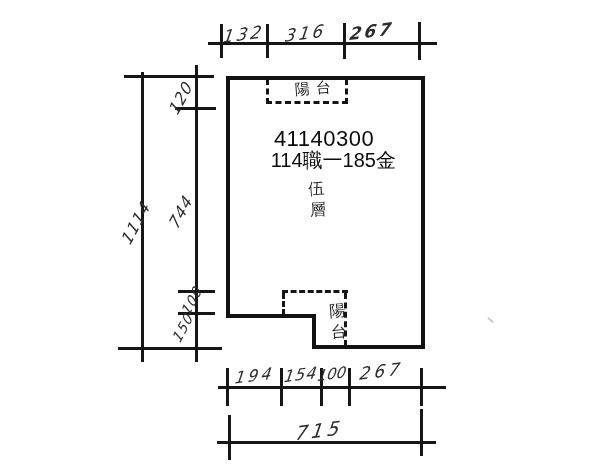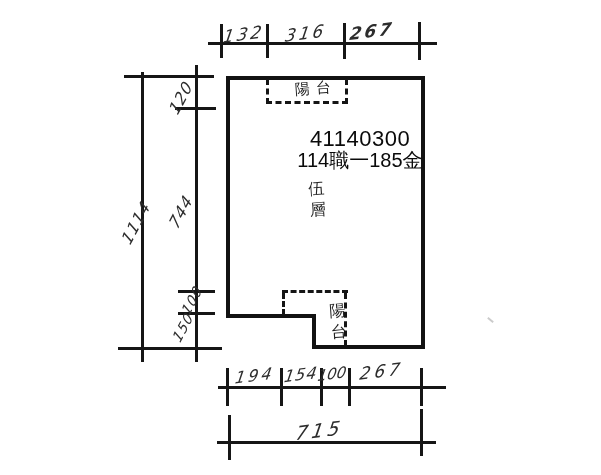--- a/index.html
+++ b/index.html
@@ -14,21 +14,21 @@
     position:absolute;color:#2d2d2d;font-style:italic;
     font-family:"DejaVu Sans",sans-serif;white-space:nowrap;text-align:center;
   }
   .hw-top{font-size:17px;transform:rotate(-7deg) skewX(-16deg);letter-spacing:3px;}
   .hw-rot{font-size:16px;transform:rotate(-62deg) skewX(-10deg);letter-spacing:1px;}
   .hw-cjk{font-style:normal;transform:rotate(-4deg);color:#222;}
   .dash-top{border-top:3px dashed #151515;}
   .dash-left{border-left:3px dashed #151515;}
   .dash-right{border-right:3px dashed #151515;}
   .dash-bottom{border-bottom:3px dashed #151515;}
-  .print{position:absolute;color:#0a0a0a;white-space:nowrap;text-align:center;margin-left:36px;}
+  .print{position:absolute;color:#0a0a0a;white-space:nowrap;text-align:center;}
   .vcol{display:flex;flex-direction:column;align-items:center;}
 </style>
 </head>
 <body>
 
 <div id="canvas">
 
   <div>
     <div class="hline" style="left:208px;top:42px;width:229px;"></div>
     <div class="vline" style="left:220px;top:24px;height:34px;"></div>
@@ -71,21 +71,21 @@
     <div class="dash-top" style="position:absolute;left:282px;top:290px;width:66px;height:0;"></div>
     <div class="dash-left" style="position:absolute;left:282px;top:293px;width:0;height:22px;"></div>
     <div class="dash-right" style="position:absolute;left:344px;top:293px;width:0;height:53px;"></div>
   </div>
   <div class="hw hw-cjk vcol" style="position:absolute;left:327px;top:300px;width:22px;font-size:16px;line-height:21px;">
     <span>陽</span>
     <span>台</span>
   </div>
 
   <div class="print" style="left:268px;top:126px;width:112px;font-size:22px;letter-spacing:0.5px;">41140300</div>
-  <div class="print" style="left:252px;top:147px;width:144px;font-size:20px;">114職一185金</div>
+  <div class="print" style="left:252px;top:147px;width:144px;font-size:20px;text-align:right;">114職一185金</div>
 
   <div class="hw hw-cjk vcol" style="position:absolute;left:303px;top:178px;width:28px;font-size:16px;line-height:21px;">
     <span>伍</span>
     <span>層</span>
   </div>
 
 
   <div>
     <div class="hline" style="left:218px;top:386px;width:228px;"></div>
     <div class="vline" style="left:226px;top:368px;height:38px;"></div>

